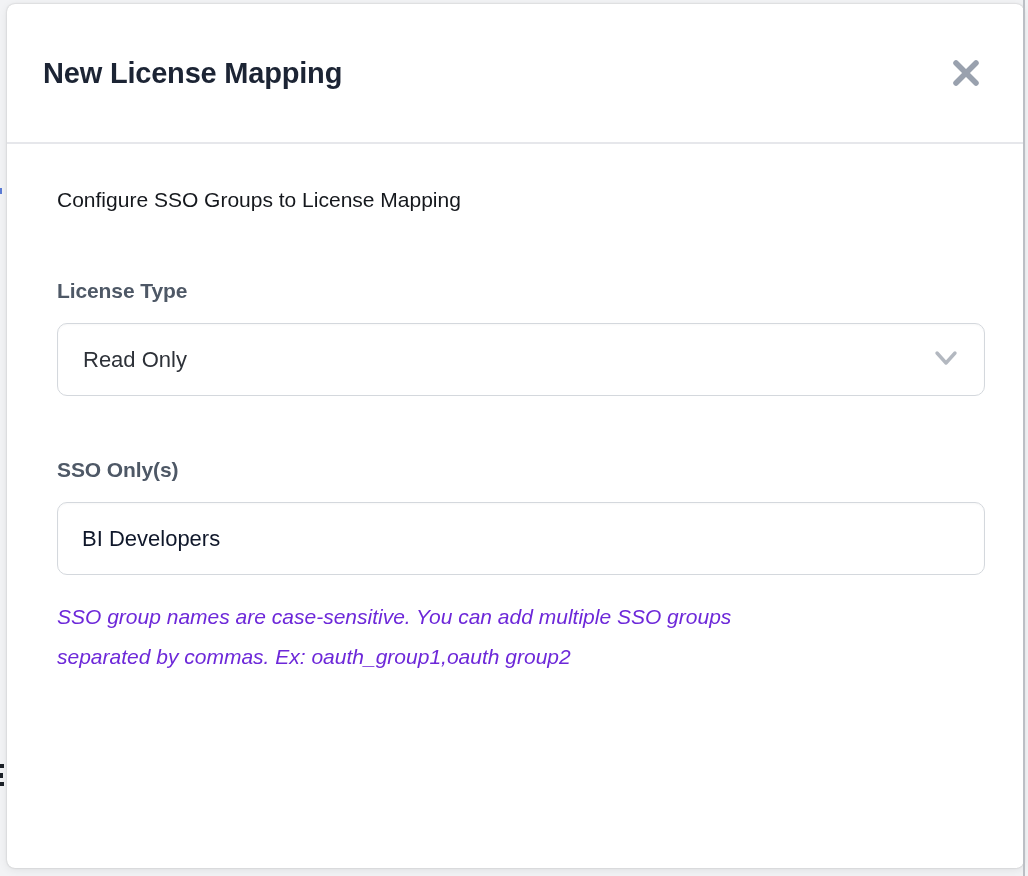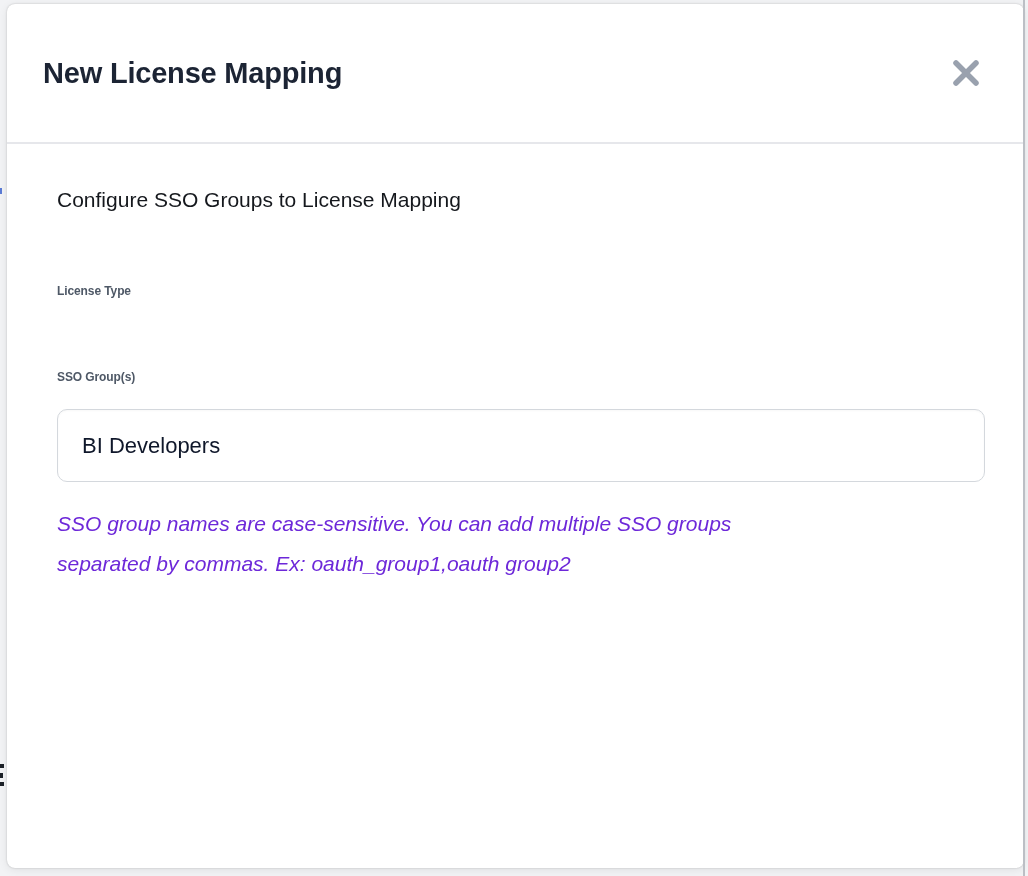--- a/index.html
+++ b/index.html
@@ -78,21 +78,21 @@
     color: #15181d;
     font-weight: 400;
   }
 
   .form-group { margin-top: 0; }
   .form-group.first { margin-top: 66px; }
   .form-group.second { margin-top: 62px; }
 
   .field-label {
     display: block;
-    font-size: 12px;
+    font-size: 21px;
     line-height: 24px;
     font-weight: 700;
     color: #4e5866;
     letter-spacing: -0.1px;
   }
 
   .field {
     margin-top: 20px;
     width: 928px;
     height: 73px;
@@ -166,24 +166,32 @@
       </span>
     </button>
   </div>
 
   <div class="modal-body">
 
     <p class="modal-description">Configure SSO Groups to License Mapping</p>
 
     <div class="form-group first">
       <label class="field-label">License Type</label>
+      <div class="field select-box" role="combobox">
+        <span class="select-value">Read Only</span>
+        <span class="chevron">
+          <svg width="32" height="22" viewBox="0 0 32 22">
+            <path d="M7 4 L16 14 L25 4" fill="none" stroke="#b3b8c0" stroke-width="3.4" stroke-linecap="round" stroke-linejoin="round"></path>
+          </svg>
+        </span>
+      </div>
     </div>
 
     <div class="form-group second">
-      <label class="field-label">SSO Group(s)</label>
+      <label class="field-label">SSO Only(s)</label>
       <input type="text" class="field text-input" value="BI Developers" style="">
       <p class="helper-text">SSO group names are case-sensitive. You can add multiple SSO groups separated by commas. Ex: oauth_group1,oauth group2</p>
     </div>
 
   </div>
 </div>
 
 <div class="right-edge-line"></div>
 
 </body></html>

